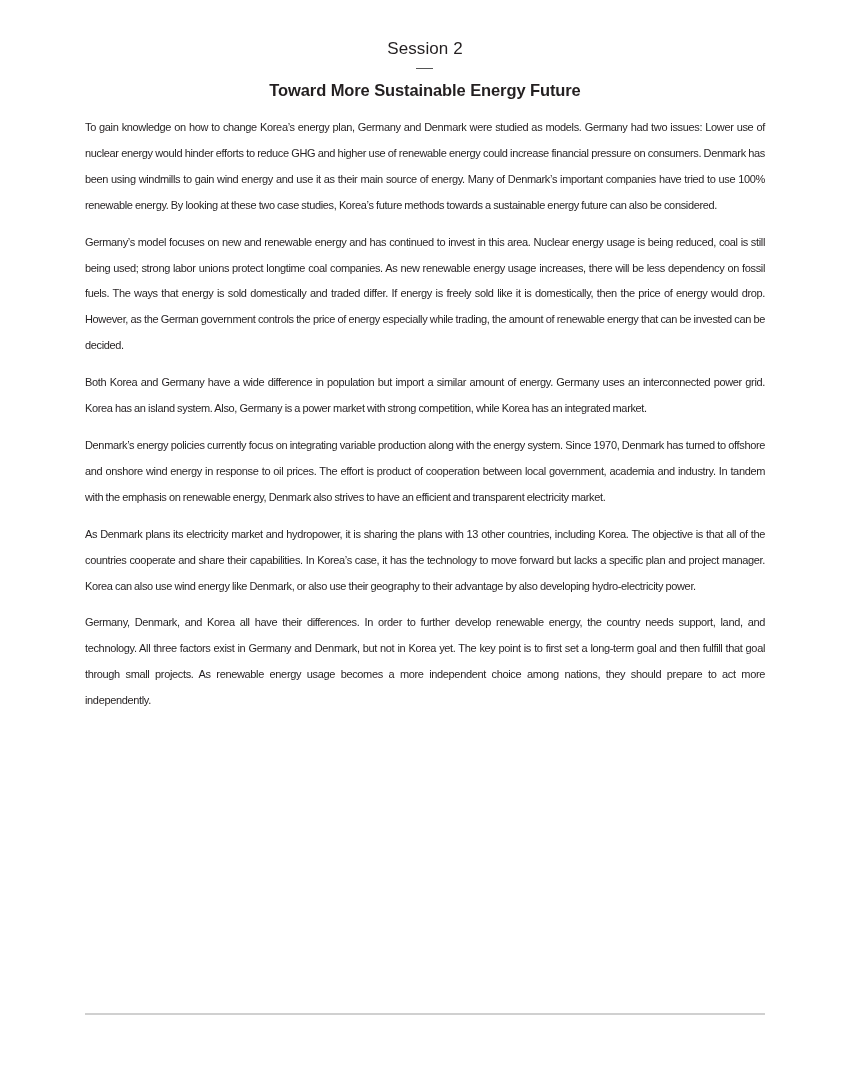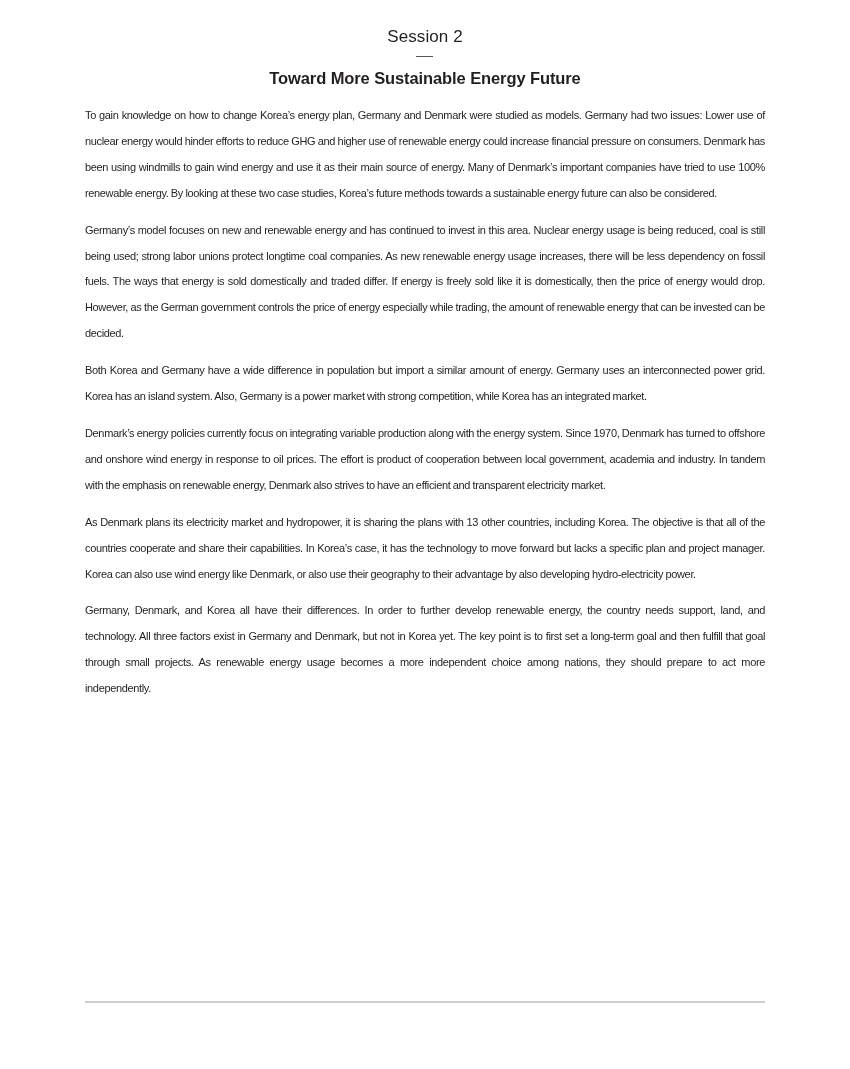--- a/index.html
+++ b/index.html
@@ -11,21 +11,21 @@
       width: 850px;
       height: 1069px;
       position: relative;
       overflow: hidden;
       font-family: "Liberation Sans", "DejaVu Sans", sans-serif;
       color: #231f20;
     }
     .page {
       position: absolute;
       left: 0;
-      top: 4px;
+      top: 16px;
       width: 850px;
       height: 876px;
       text-decoration: underline;
     }
     .session-label {
       position: absolute;
       top: 22px;
       left: 0;
       width: 850px;
       text-align: center;

